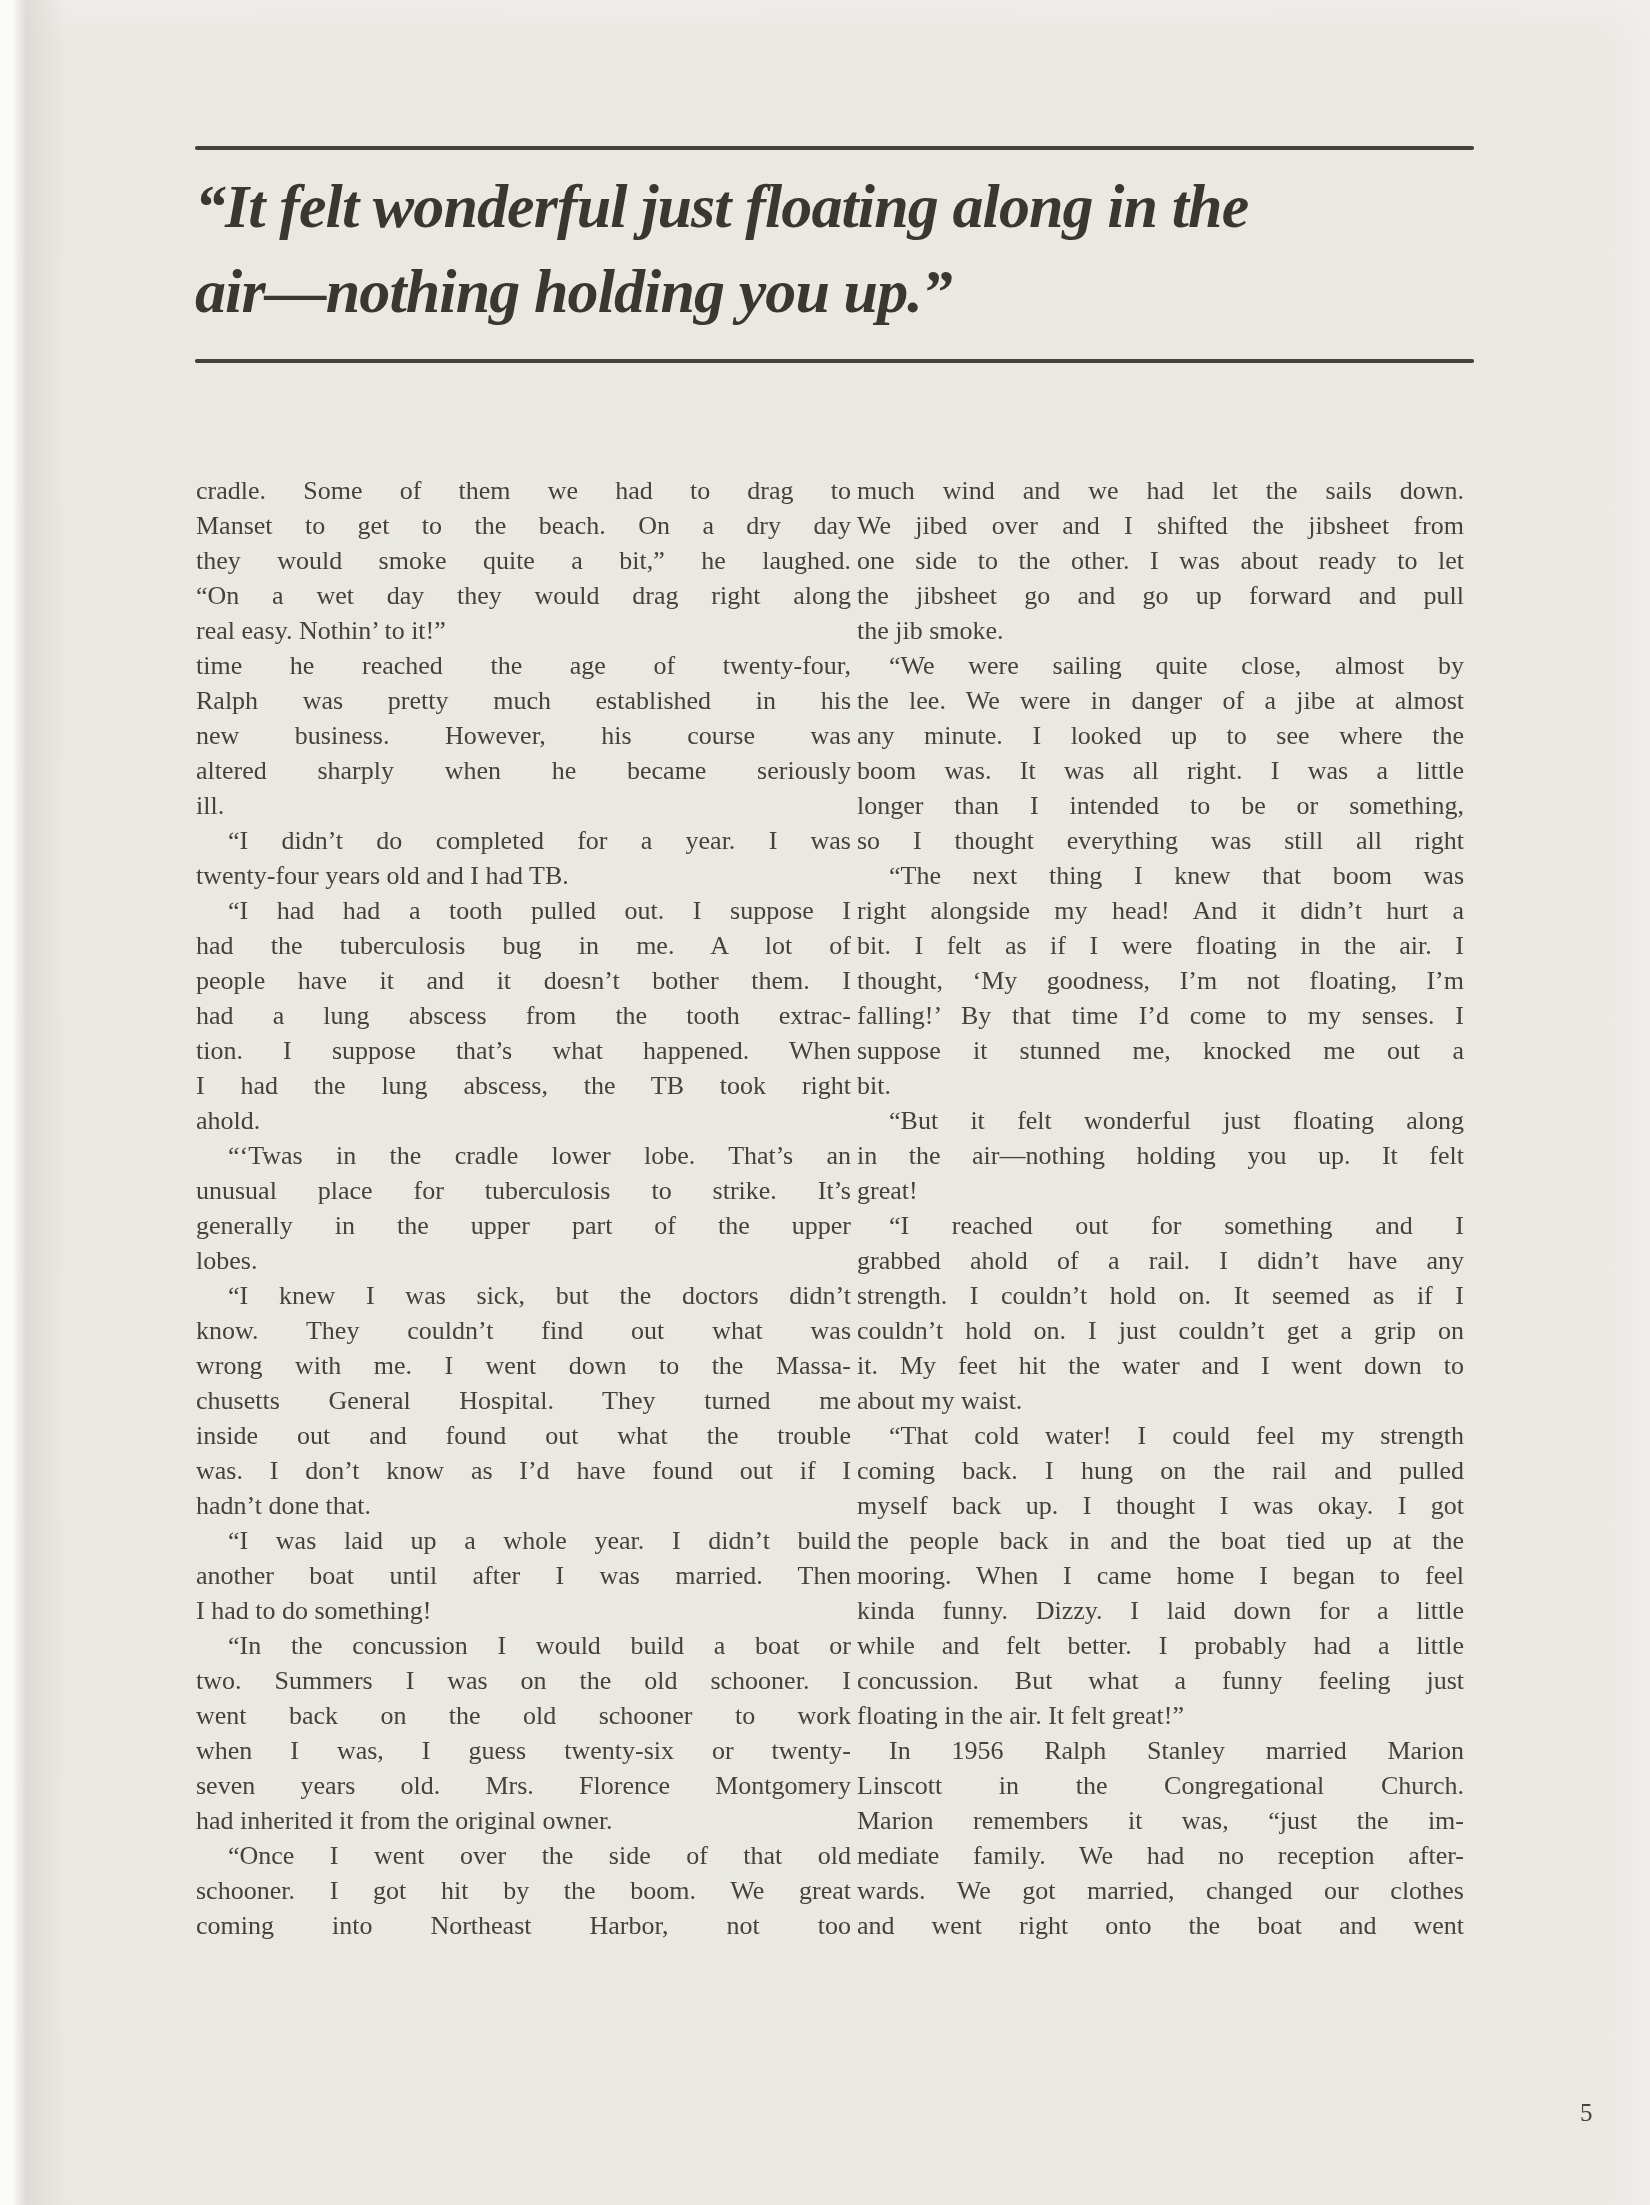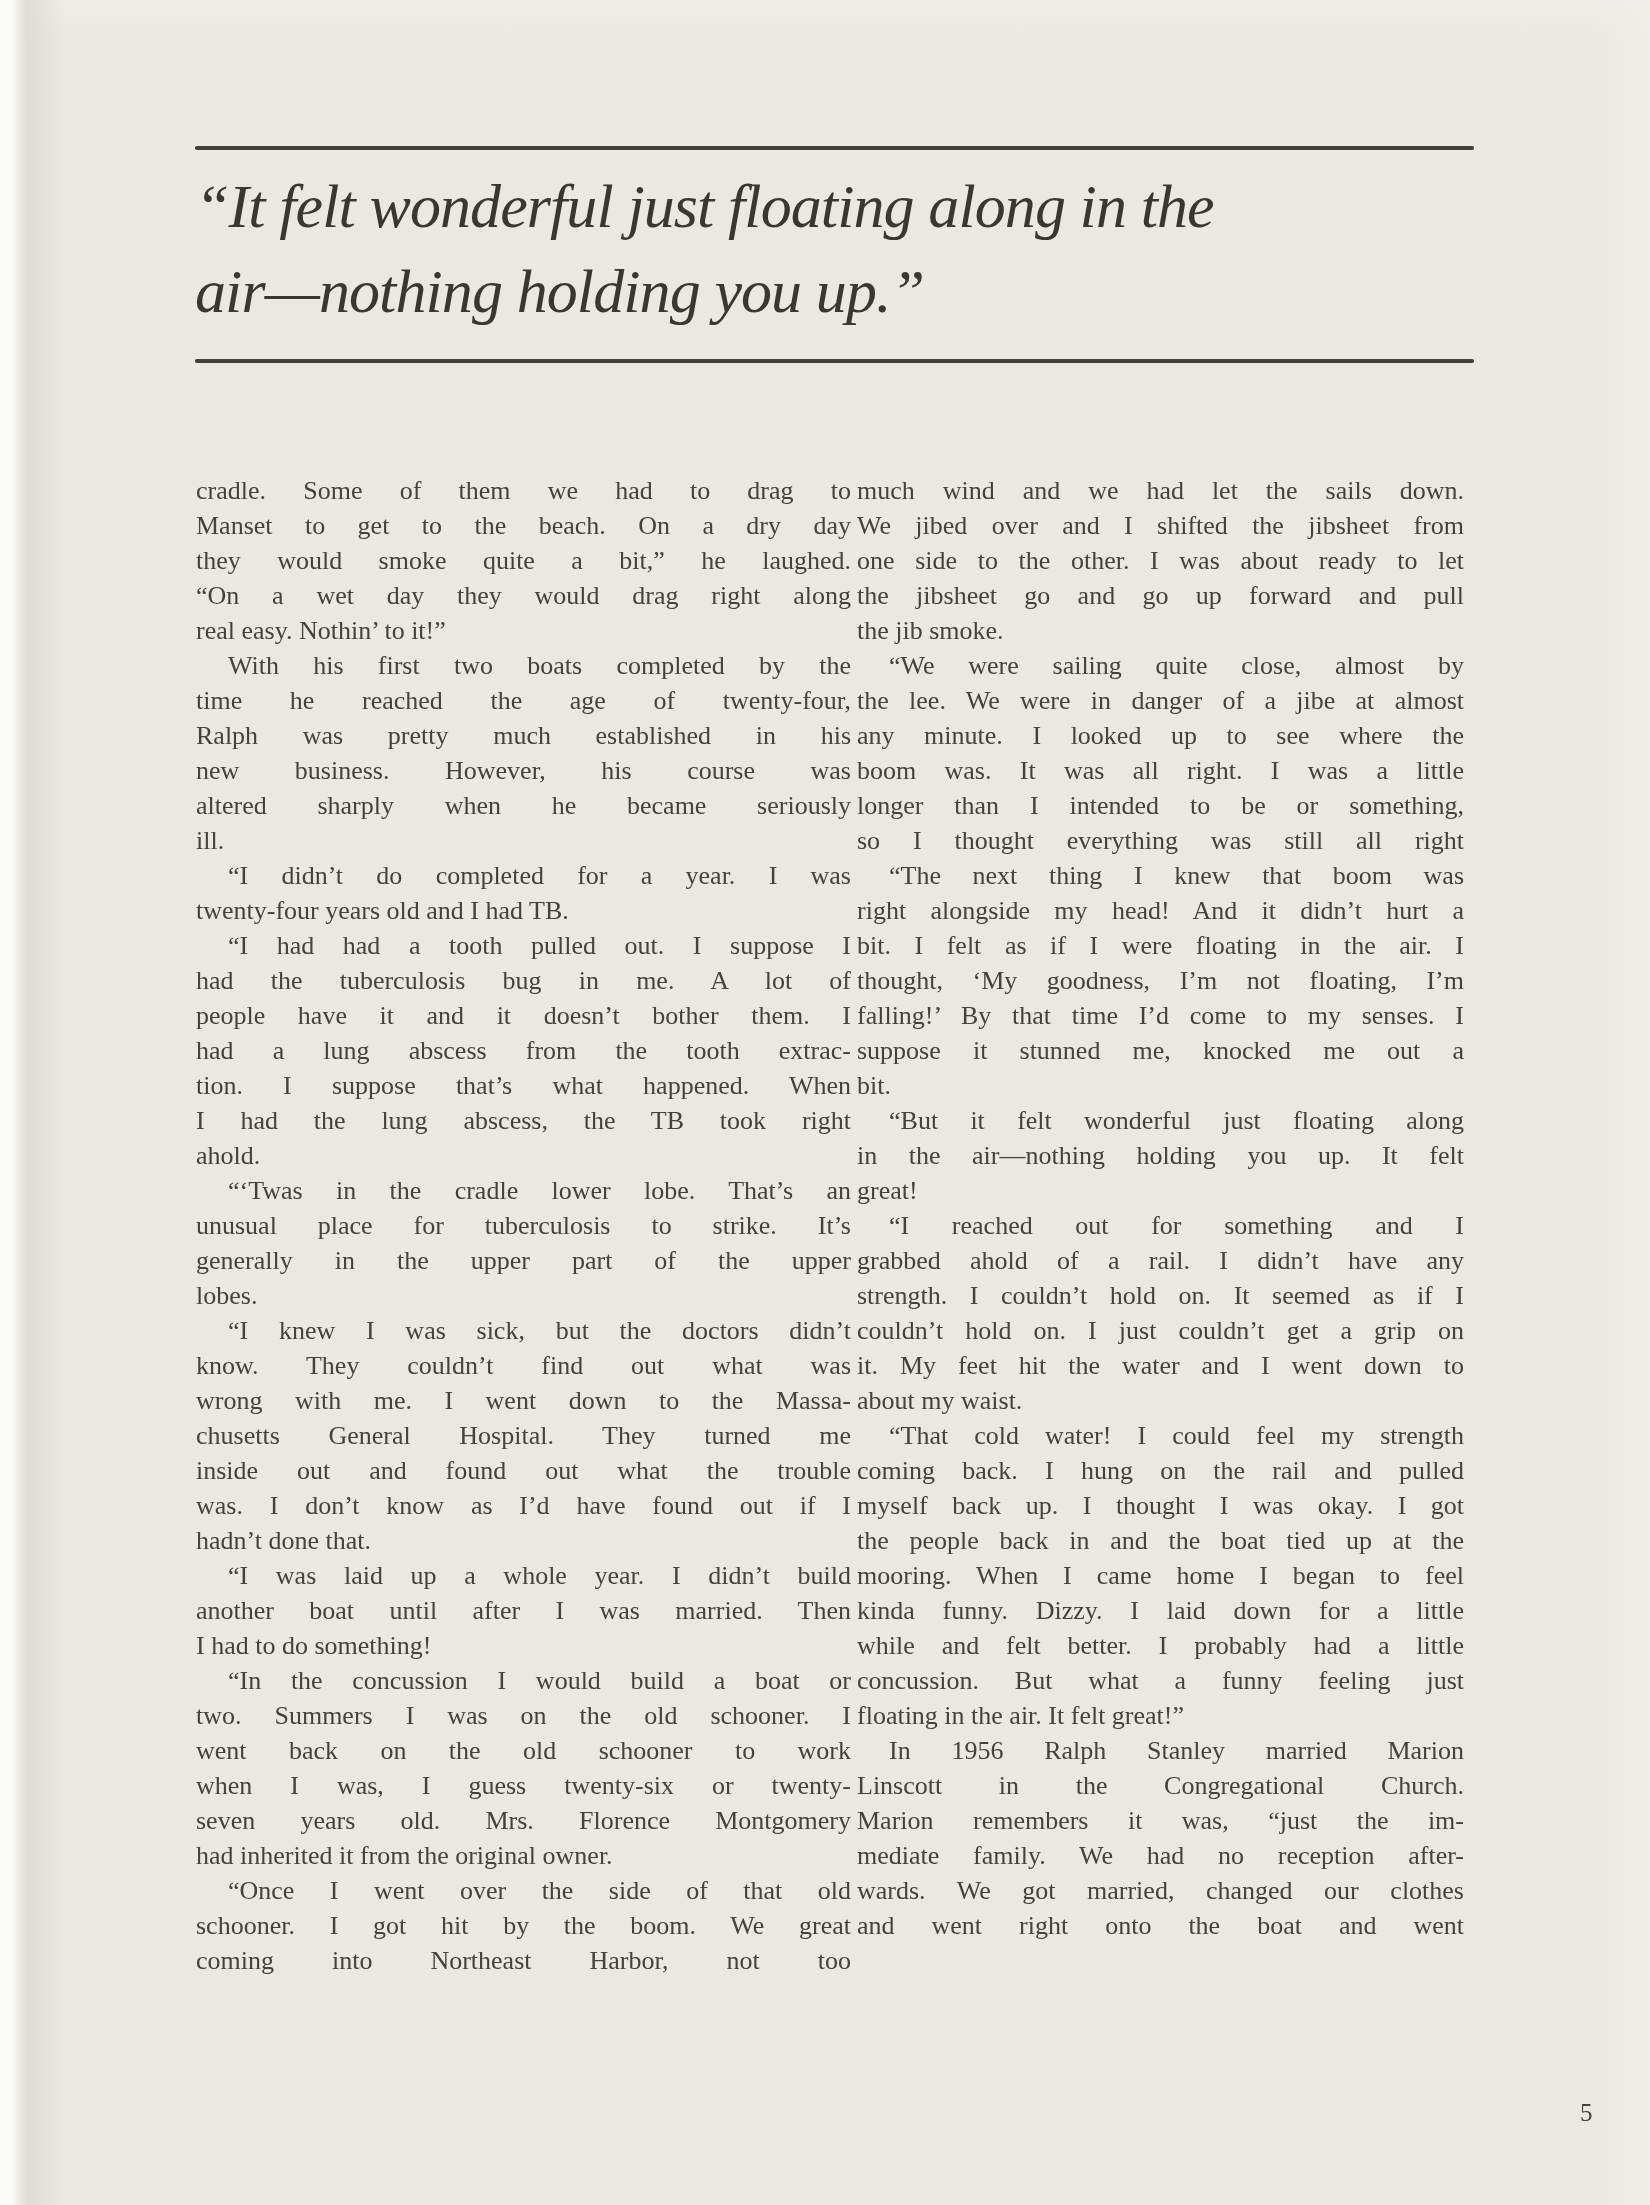--- a/index.html
+++ b/index.html
@@ -41,21 +41,21 @@
   }
   .rule-top { top: 146px; }
   .rule-bottom { top: 359px; }
   .headline {
     position: absolute;
     left: 195px;
     top: 164px;
     width: 1288px;
     font-size: 62px;
     line-height: 85px;
-    font-weight: normal;
+    font-weight: bold;
     font-style: italic;
     letter-spacing: -0.9px;
     color: #393731;
   }
   .columns {
     position: absolute;
     left: 196px;
     top: 473px;
     width: 1284px;
     display: flex;
@@ -100,21 +100,20 @@
   <div class="columns">
     <div class="col col-left" id="col-left">
         <div class="para">
           <div class="line">cradle. Some of them we had to drag to</div>
           <div class="line">Manset to get to the beach. On a dry day</div>
           <div class="line">they would smoke quite a bit,” he laughed.</div>
           <div class="line">“On a wet day they would drag right along</div>
           <div class="line endline">real easy. Nothin’ to it!”</div>
         </div>
         <div class="para">
-          <div class="line indent">With his first two boats completed by the</div>
           <div class="line">time he reached the age of twenty-four,</div>
           <div class="line">Ralph was pretty much established in his</div>
           <div class="line">new business. However, his course was</div>
           <div class="line">altered sharply when he became seriously</div>
           <div class="line endline">ill.</div>
         </div>
         <div class="para">
           <div class="line indent">“I didn’t do completed for a year. I was</div>
           <div class="line endline">twenty-four years old and I had TB.</div>
         </div>

